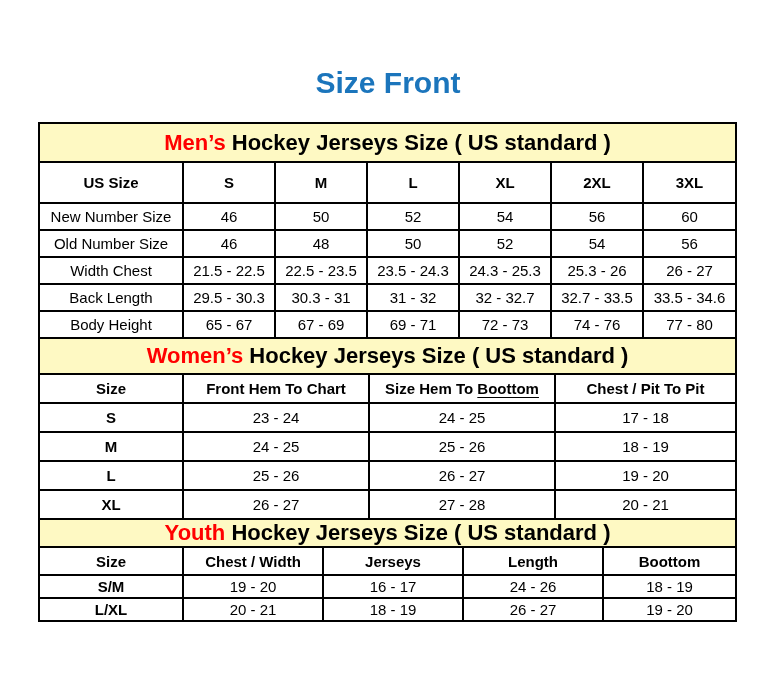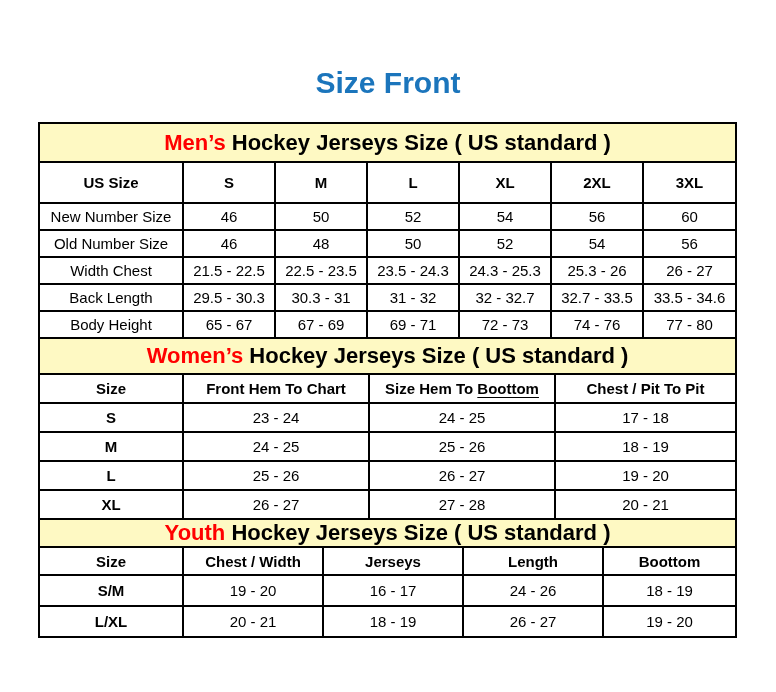--- a/index.html
+++ b/index.html
@@ -55,21 +55,21 @@
   th.rowlabel-bold { font-weight: bold; }
   
   .men   tr.banner td { height: 39px; }
   .men   tr.head th   { height: 41px; }
   .men   tr.data td   { height: 27px; }
   .women tr.banner td { height: 36px; }
   .women tr.head th   { height: 29px; }
   .women tr.data td, .women tr.data th { height: 29px; }
   .youth tr.banner td { height: 15px; }
   .youth tr.head th   { height: 28px; }
-  .youth tr.data td, .youth tr.data th { height: 31px; }
+  .youth tr.data td, .youth tr.data th { height: 23px; }
   .squiggle {
     text-decoration-line: underline;
     text-decoration-style: wavy;
     text-decoration-color: #ff0000;
     text-decoration-thickness: 1px;
     text-underline-offset: 3px;
     text-decoration: underline;
   }
 </style>
 </head>

